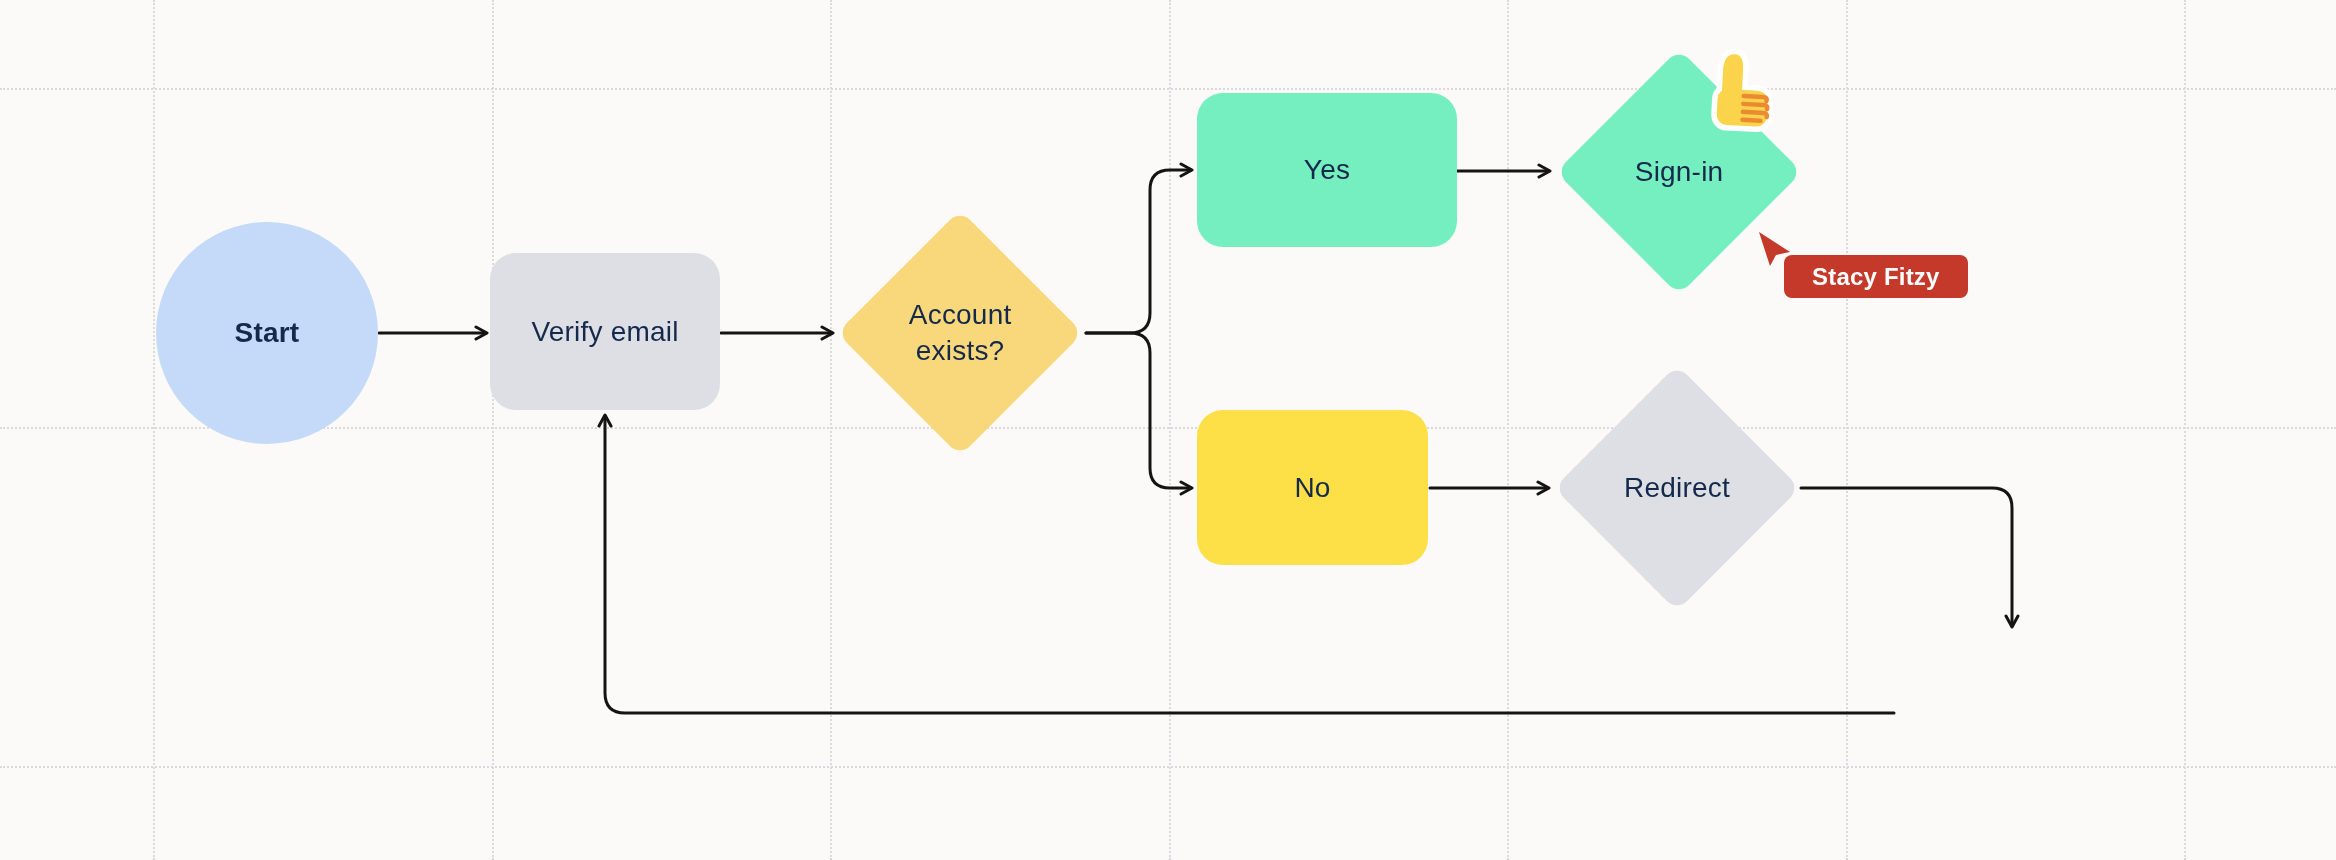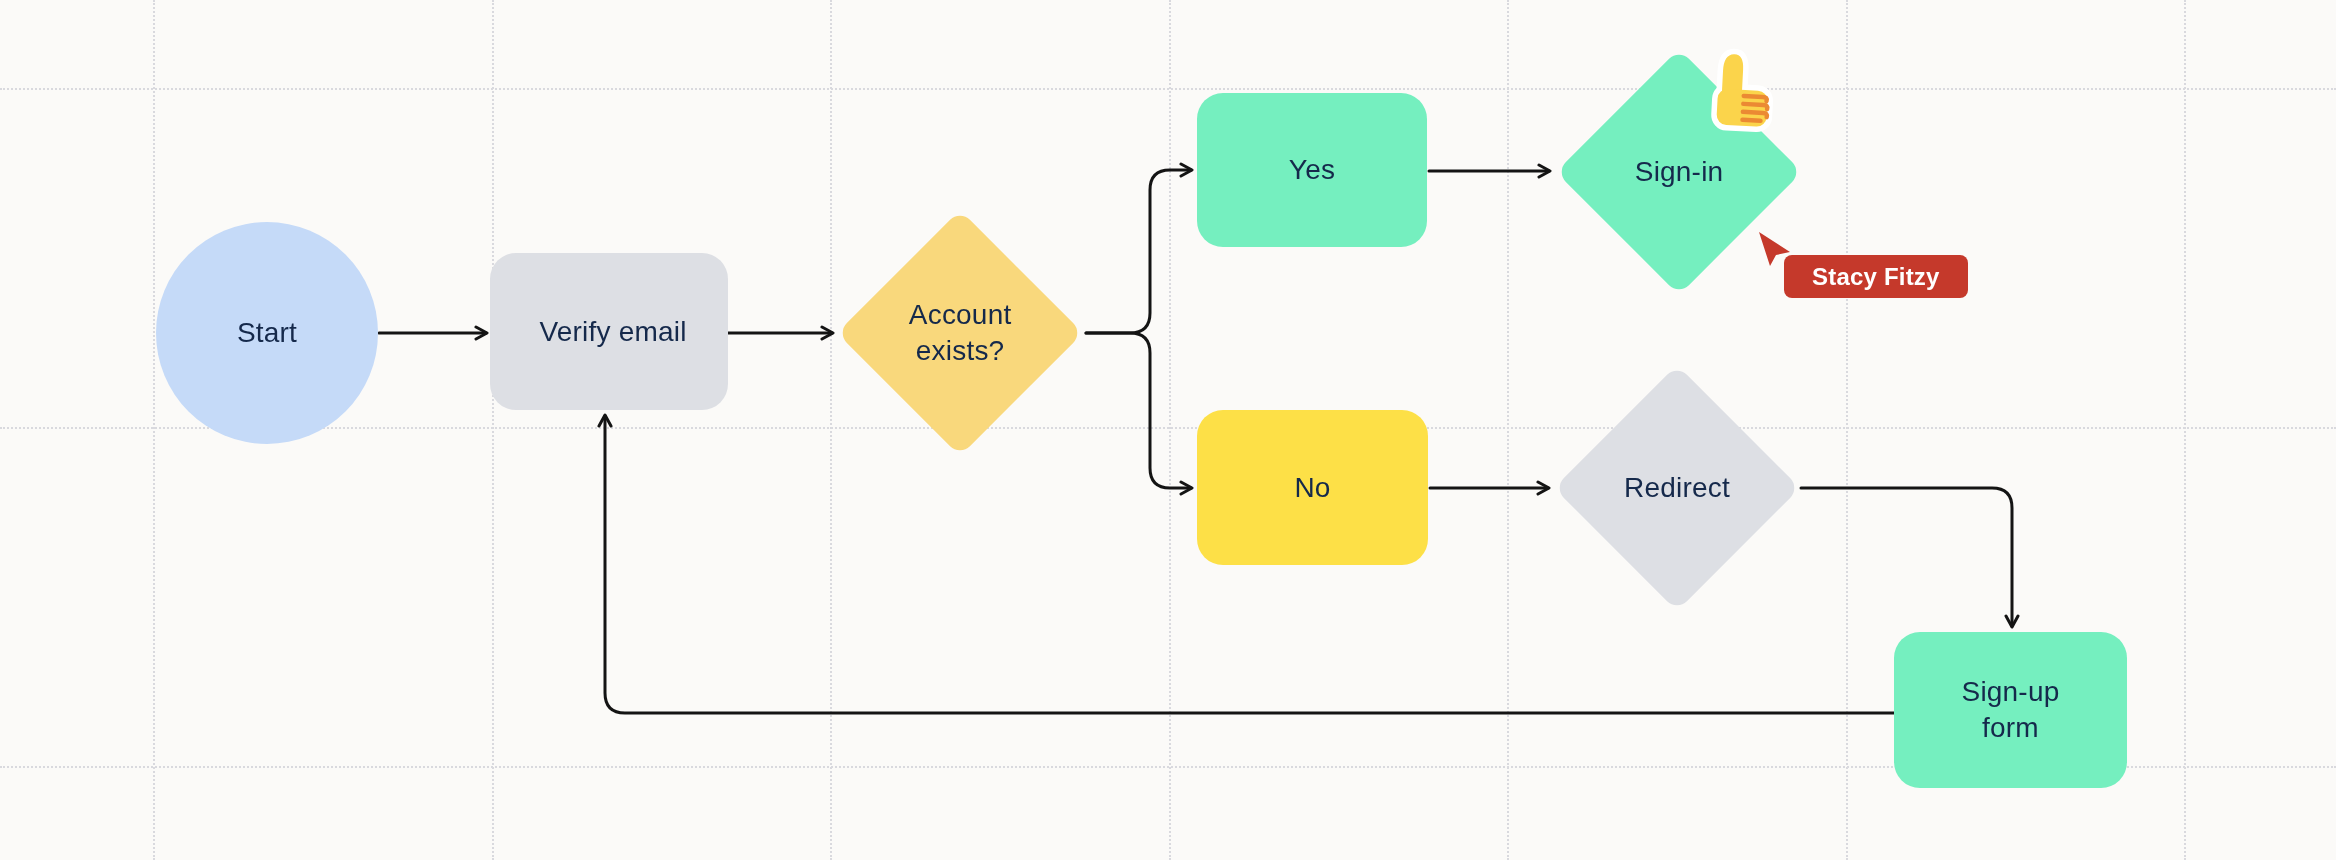--- a/index.html
+++ b/index.html
@@ -14,28 +14,28 @@
   .gridh{position:absolute;left:0;right:0;height:0;border-top:2px dotted #D9D9DE;}
   
   svg.edges{position:absolute;left:0;top:0;z-index:2;}
   
   .node{
     position:absolute;z-index:3;display:flex;align-items:center;justify-content:center;
     color:#15294B;font-size:28px;font-weight:500;text-align:center;line-height:1.28;
     letter-spacing:0.2px;
   }
   .rounded{border-radius:26px;}
-  .circle{border-radius:50%;}
+  .circle{border-radius:50%;font-weight:bold;}
   .diamond{transform:rotate(45deg);border-radius:14px;}
   .diamond .dlabel{transform:rotate(-45deg);display:block;width:170px;}
   .rlabel{display:block;width:180px;}
   .n-start{left:156px;top:222px;width:222px;height:222px;}
-  .n-verify{left:490px;top:253px;width:230px;height:157px;padding-left:8px;}
+  .n-verify{left:490px;top:253px;width:230px;height:157px;}
   .n-account{left:873px;top:246px;width:174px;height:174px;}
-  .n-yes{left:1197px;top:93px;width:230px;height:154px;}
+  .n-yes{left:1197px;top:93px;width:260px;height:154px;}
   .n-signin{left:1592px;top:85px;width:174px;height:174px;}
   .n-no{left:1197px;top:410px;width:231px;height:155px;}
   .n-redirect{left:1590px;top:401px;width:174px;height:174px;}
   .n-signup{left:1894px;top:632px;width:233px;height:156px;}
   
   .sticker{position:absolute;left:1704px;top:46px;width:84px;height:90px;z-index:5;transform:rotate(3deg);}
   
   .cursor-svg{position:absolute;left:1752px;top:226px;width:48px;height:48px;z-index:6;}
   .name-tag{
     position:absolute;left:1784px;top:255px;height:43px;z-index:6;
@@ -99,23 +99,20 @@
   </div>
 
   <div class="node rounded n-no" style="background: #fde047;">
     <span>No</span>
   </div>
 
   <div class="node diamond n-redirect" style="background: rgb(221, 223, 228);">
     <span class="dlabel">Redirect</span>
   </div>
 
-  <div class="node rounded n-signup" style="background: rgb(117, 239, 191);">
-    <span class="rlabel" style="width:150px">Sign-up form</span>
-  </div>
 
   <svg class="sticker" viewBox="0 0 84 90">
     <g stroke="#FFFFFF" stroke-width="11" stroke-linejoin="round" fill="#FBD44B">
       <path d="M18 52 V26 Q18 10 28 9 Q38 8 38 24 V52 Z"></path>
       <rect x="14" y="44" width="50" height="36" rx="10"></rect>
     </g>
     <g fill="#FBD44B">
       <path d="M18 52 V26 Q18 10 28 9 Q38 8 38 24 V52 Z"></path>
       <rect x="14" y="44" width="50" height="36" rx="10"></rect>
     </g>

